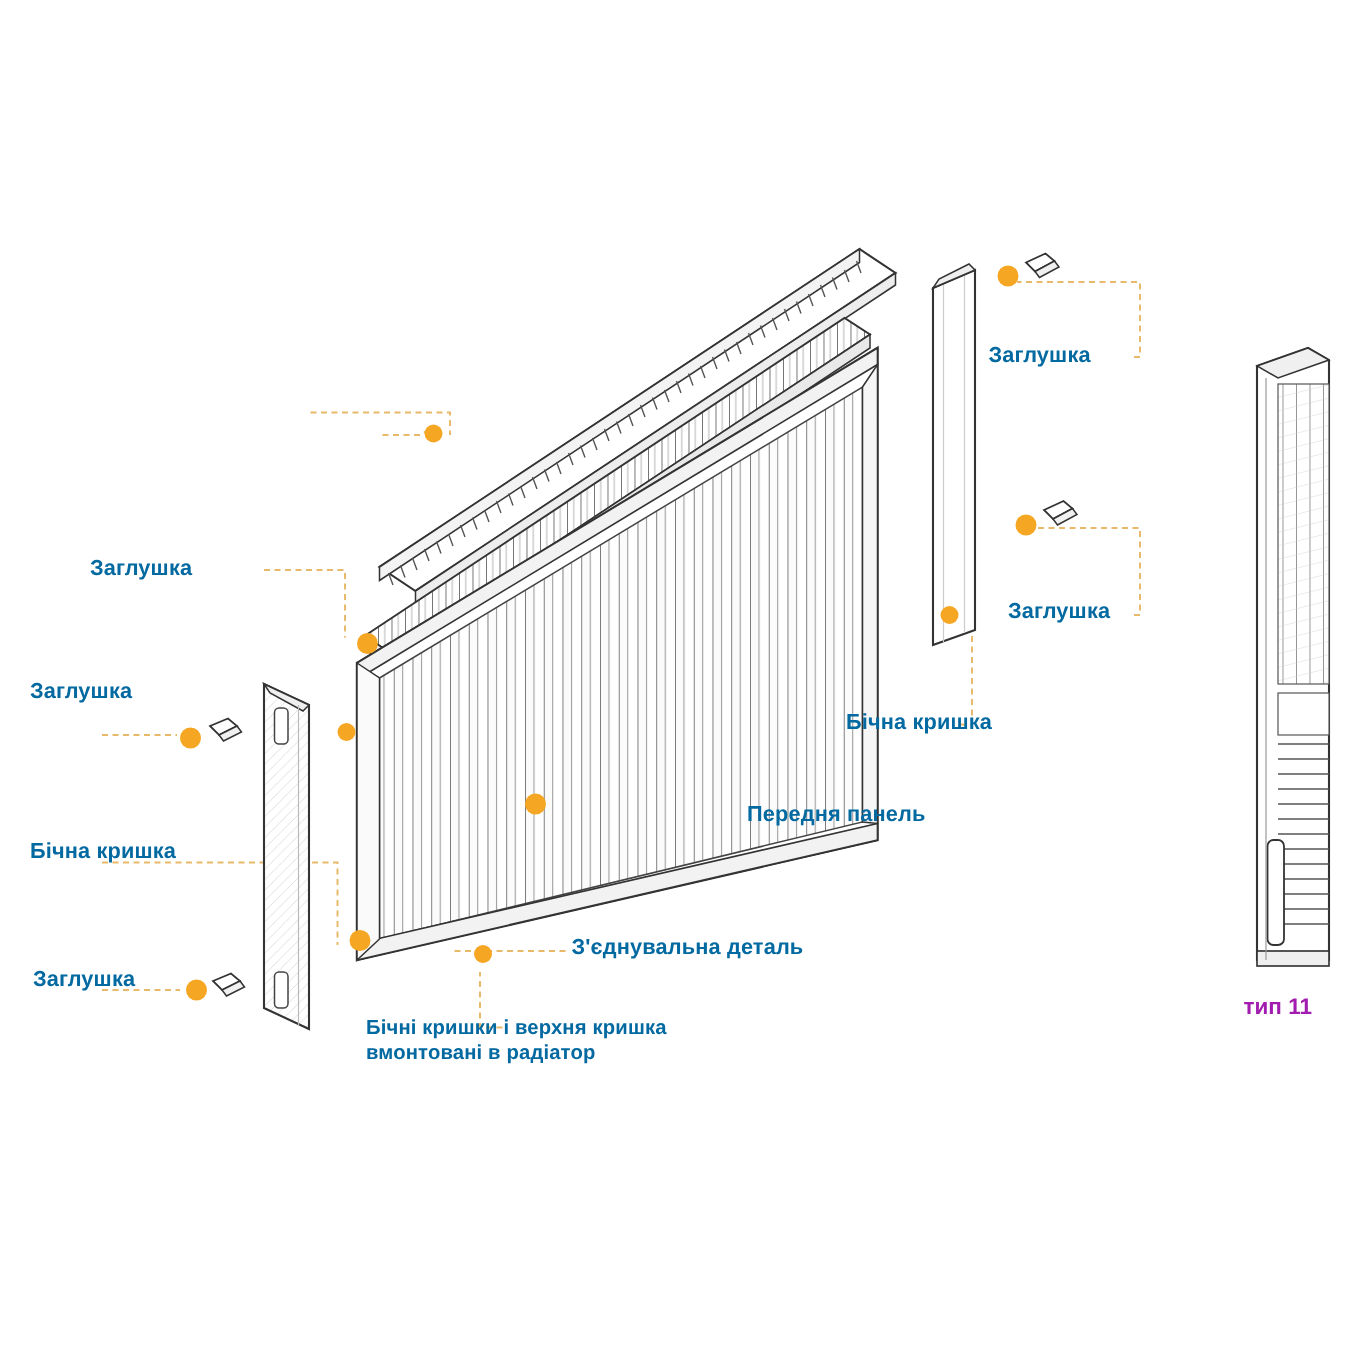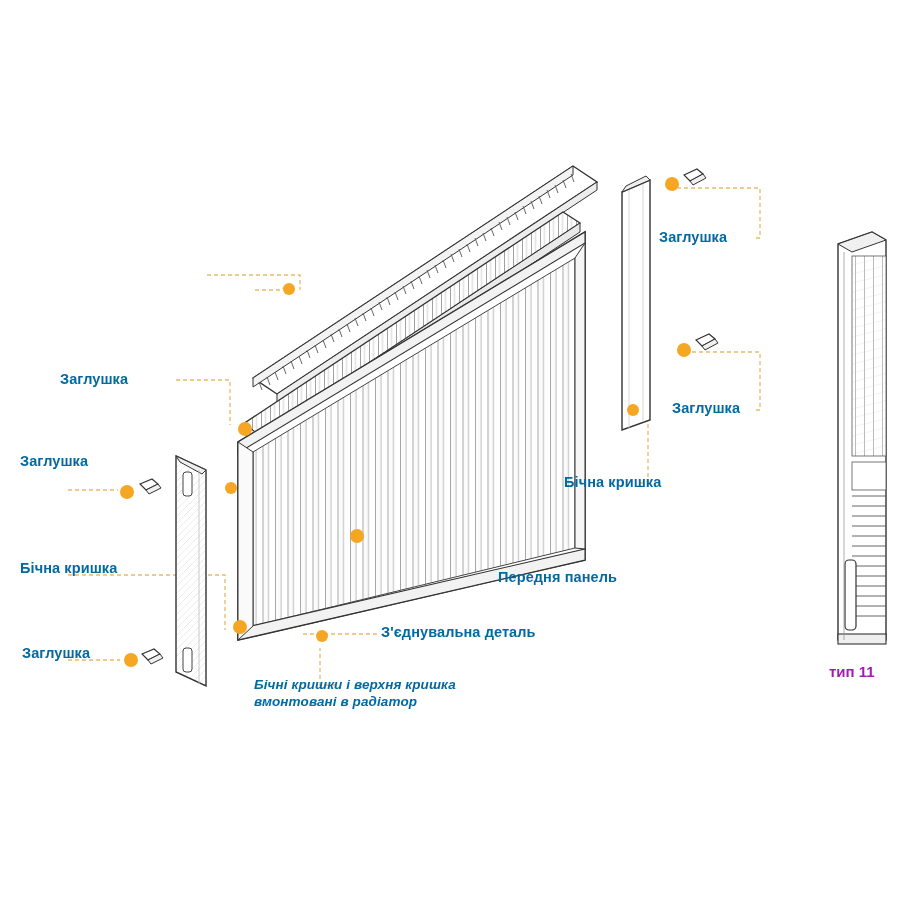--- a/index.html
+++ b/index.html
@@ -232,22 +232,22 @@
   <div class="lbl" style="left:20px; top:559px;">Бічна кришка</div>
 
   <div class="lbl" style="left:22px; top:644px;">Заглушка</div>
 
   <div class="lbl" style="left:659px; top:228px;">Заглушка</div>
 
   <div class="lbl" style="left:672px; top:399px;">Заглушка</div>
 
   <div class="lbl" style="left:564px; top:473px;">Бічна кришка</div>
 
-  <div class="lbl" style="left:498px; top:534px;margin-top:34px;">Передня панель</div>
+  <div class="lbl" style="left:498px; top:534px;">Передня панель</div>
 
   <div class="lbl" style="left:381px; top:623px;">З'єднувальна деталь</div>
 
-  <div class="lbl small" style="left:254px; top:676px;font-style:italic;">Бічні кришки і верхня кришка
+  <div class="lbl small" style="left:244px; top:676px;">Бічні кришки і верхня кришка
 вмонтовані в радіатор</div>
 
   <div class="type-lbl" style="left:829px; top:663px;">тип 11</div>
 
 </div>
 
 </body></html>

